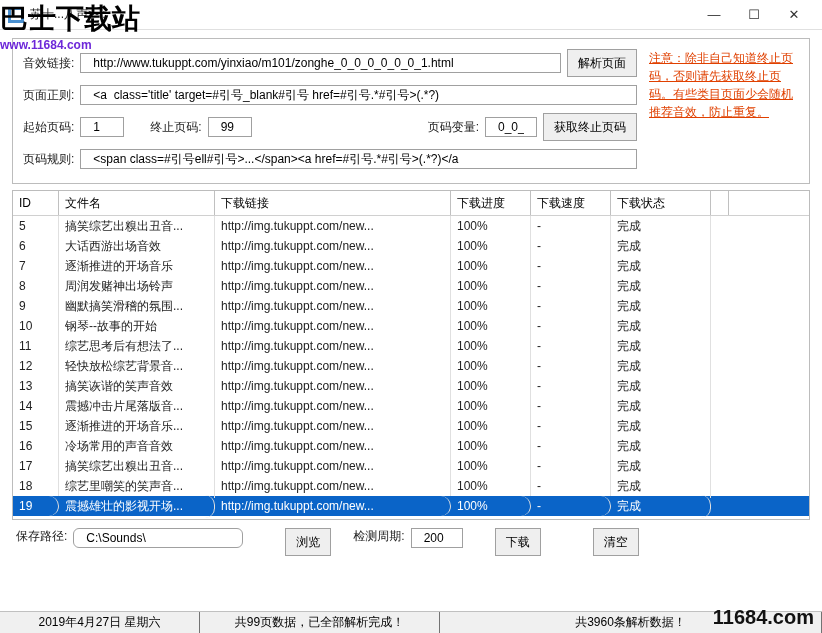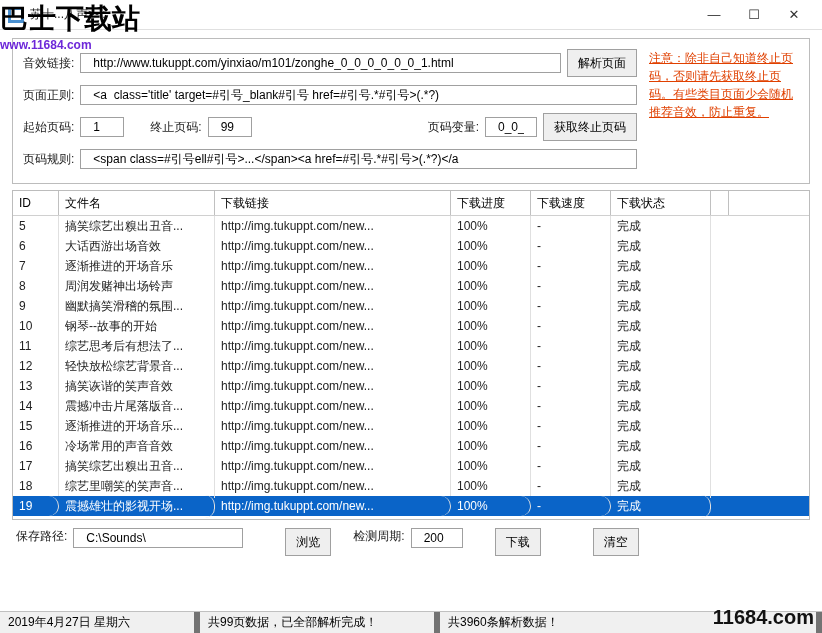--- a/index.html
+++ b/index.html
@@ -39,21 +39,21 @@
 .tbody { flex: 1; overflow-y: auto; }
 .tr { display: flex; height: 20px; align-items: center; }
 .tr:not(.sel) .td { color: #222; }
 .tr.sel { background: #0a64c8; }
 .tr.sel .td { color: #fff; border-radius: 10px; }
 .tbody::-webkit-scrollbar { width: 17px; }
 .tbody::-webkit-scrollbar-track { background: #f0f0f0; }
 .tbody::-webkit-scrollbar-thumb { background: #c0c0c0; }
 .bottom-row { display: flex; gap: 6px; margin-top: 8px; padding: 0 4px; }
 .status { border-top: 1px solid #c0c0c0; display: flex; height: 22px; align-items: center; position:absolute; bottom:0; left:0; right:0; background:#f0f0f0;}
-.status .cell { padding: 2px 8px; border-right: 6px solid #737373; font-size: 12px; }
+.status .cell { padding: 2px 8px; border-right: 1px solid #737373; font-size: 12px; text-align: center; }
 </style>
 </head>
 <body>
 
 <div class="titlebar">
   <svg class="title-icon" viewBox="0 0 16 16">
       <rect width="16" height="16" fill="#4a90d0"></rect>
       <rect x="3" y="3" width="10" height="10" fill="#fff"></rect>
     </svg>
   <span class="title">苏十...八声&gt;- :</span>
@@ -231,21 +231,21 @@
           <div class="td c-link">http://img.tukuppt.com/new...</div>
           <div class="td c-prog">100%</div>
           <div class="td c-speed">-</div>
           <div class="td c-stat">完成</div>
         </div>
       </div>
   </div>
 
   <div class="bottom-row">
     <span class="lbl">保存路径:</span>
-    <input class="inp" style="width: 170px;" value="C:\Sounds\">
+    <input class="inp" style="width: 170px; border-radius: 6px;" value="C:\Sounds\">
     <span style="width:30px"></span>
     <button class="btn">浏览</button>
     <span style="width:10px"></span>
     <span class="lbl">检测周期:</span>
     <input class="inp w50" value="200" style="">
     <span style="width:20px"></span>
     <button class="btn">下载</button>
     <span style="width:40px"></span>
     <button class="btn">清空</button>
   </div>

